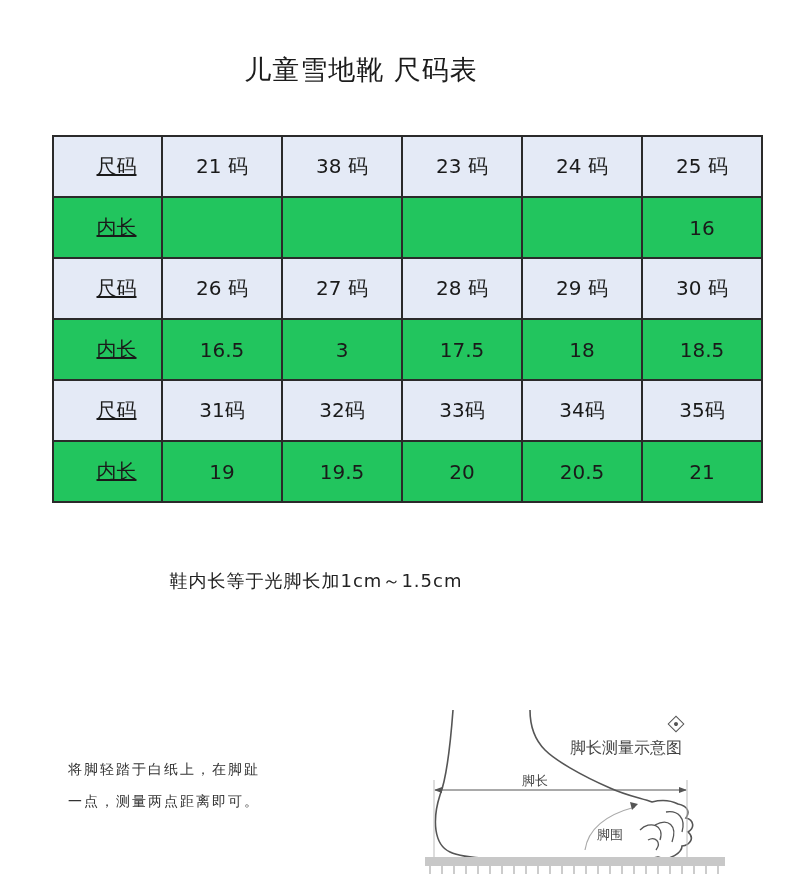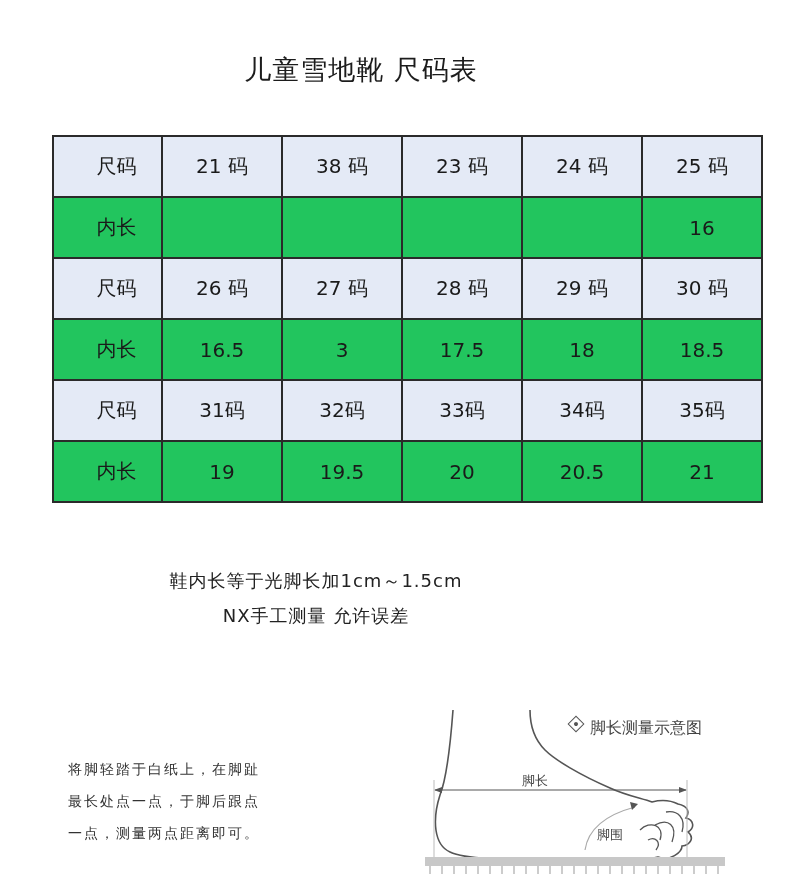--- a/index.html
+++ b/index.html
@@ -8,28 +8,28 @@
   .title { position: absolute; top: 52px; left: 0; width: 722px; text-align: center;
            font-size: 27px; font-weight: normal; letter-spacing: 1px; color: #1c1c1c; }
   table.size-table { position: absolute; left: 52px; top: 135px; border-collapse: collapse;
            width: 711px; table-layout: fixed; }
   table.size-table td { border: 2px solid #2a2a2a; height: 59px; text-align: center;
            vertical-align: middle; font-size: 20px; color: #1a1a1a; padding: 0; }
   table.size-table col.c0 { width: 109px; }
   table.size-table col.cn { width: 120px; }
   tr.size-row td { background: #e4eaf6; }
   tr.len-row td { background: #22c55e; }
-  td.label { text-align: left; padding-left: 18px !important; font-size: 22px; }
+  td.label { text-align: left; padding-left: 18px !important; font-size: 22px; text-decoration: underline; }
   .notes { position: absolute; top: 563px; left: 0; width: 632px; text-align: center; }
   .notes div { font-size: 18px; line-height: 35px; color: #222; letter-spacing: 1px; }
   .instructions { position: absolute; left: 68px; top: 753px; width: 300px; }
   .instructions div { font-size: 14px; line-height: 32px; color: #333; letter-spacing: 2px; }
   .diagram { position: absolute; left: 420px; top: 700px; width: 340px; height: 177px; }
   .diagram-title { position: absolute; left: 570px; top: 718px; font-size: 16px; color: #444;
-           display: flex; align-items: flex-start; gap: 8px; }
+           display: flex; align-items: flex-end; gap: 8px; flex-direction: column; }
   .diamond { width: 10px; height: 10px; border: 1.5px solid #555; transform: rotate(45deg);
            position: relative; display: inline-block; }
   .diamond::after { content: ""; position: absolute; left: 3px; top: 3px; width: 4px; height: 4px;
            background: #555; border-radius: 50%; }
   .diagram-label { position: absolute; font-size: 13px; color: #444; }
 </style>
 </head>
 <body>
 
 <div class="title">儿童雪地靴 尺码表</div>
@@ -90,26 +90,24 @@
       <td>19.5</td>
       <td>20</td>
       <td>20.5</td>
       <td>21</td>
     </tr>
   </tbody>
 </table>
 
 <div class="notes">
   <div>鞋内长等于光脚长加1cm～1.5cm</div>
-  <div>NX手工测量  允许误差</div>
 </div>
 
 <div class="instructions">
   <div>将脚轻踏于白纸上，在脚趾</div>
-  <div>最长处点一点，于脚后跟点</div>
   <div>一点，测量两点距离即可。</div>
 </div>
 
 <div class="diagram-title">
   <span class="diamond"></span>
   <span>脚长测量示意图</span>
 </div>
 
 <svg class="diagram" viewBox="0 0 340 177" width="340" height="177">
 

